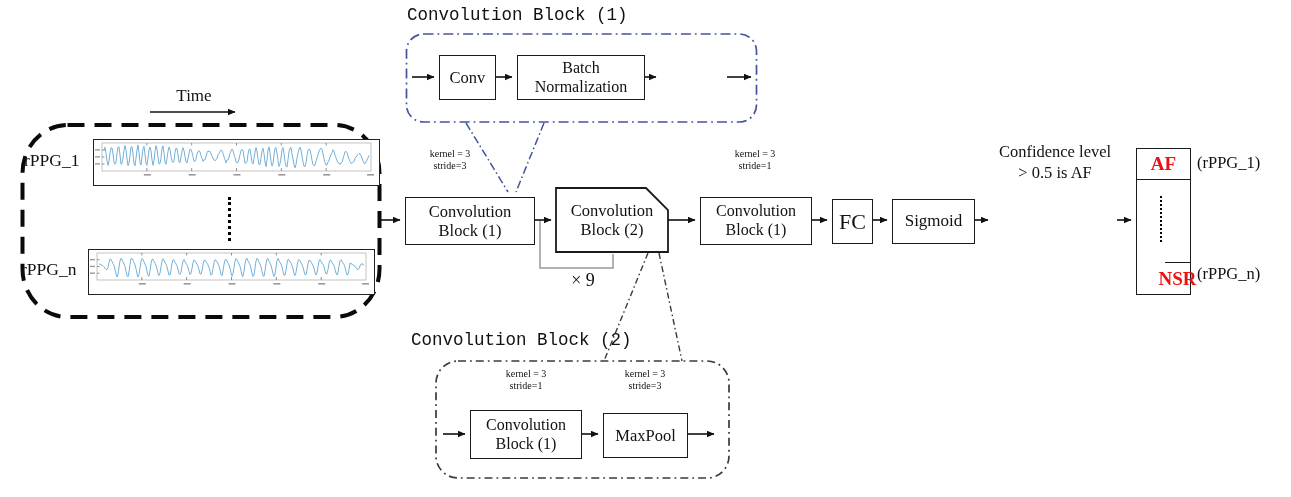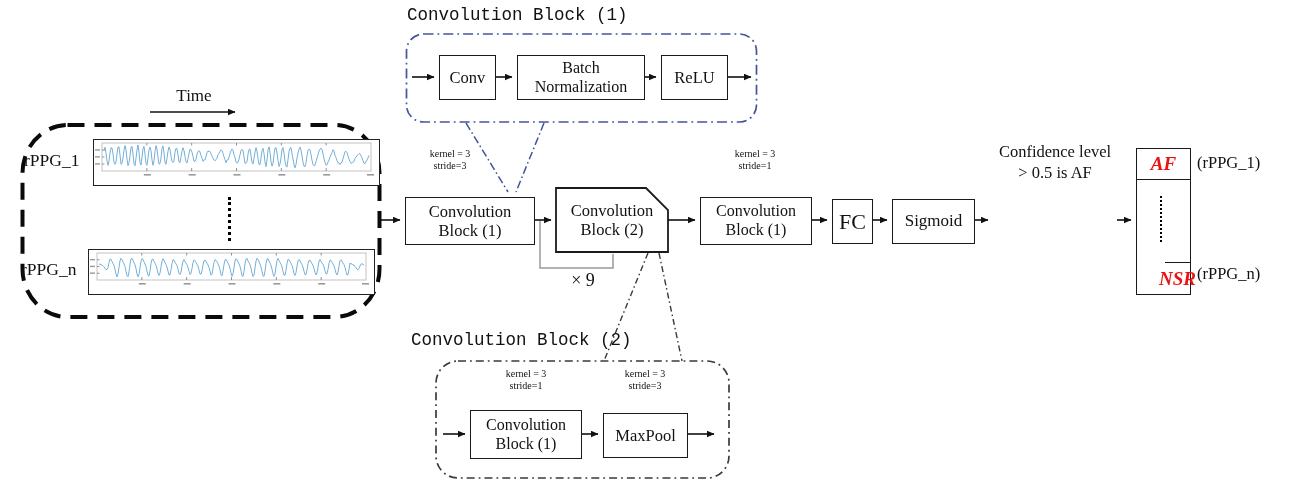--- a/index.html
+++ b/index.html
@@ -14,21 +14,21 @@
        text-align:center;font-size:16.5px;line-height:1.18;}
   .lbl{position:absolute;z-index:2;white-space:nowrap;}
   .ks{position:absolute;z-index:2;text-align:center;font-size:10px;line-height:1.22;}
   .title{position:absolute;z-index:2;font-size:17.5px;white-space:nowrap;font-family:Liberation Mono, monospace;}
   .plot{position:absolute;z-index:2;background:#fff;border:1.8px solid #222;}
   .vdots{position:absolute;z-index:2;width:0;border-left:3.2px dotted #000;}
   .vdots.thin{border-left:2.6px dotted #000;}
   #classification{background:#f5e8c4;border:1.7px solid #2e2a22;border-radius:12px;font-size:17px;}
   #outcol{position:absolute;z-index:2;background:#fff;border:1.8px solid #1a1a1a;
           display:flex;flex-direction:column;}
-  #outcol .cell{display:flex;align-items:center;justify-content:center;position:relative;font-style:italic;}
+  #outcol .cell{display:flex;align-items:center;justify-content:center;position:relative;}
   #outcol .top{height:30px;border-bottom:1.6px solid #1a1a1a;}
   #outcol .mid{flex:1;}
   #outcol .bot{height:31px;border-top:1.6px solid #1a1a1a;margin-left:28px;}
   .result{font-weight:bold;font-size:19px;color:#ee1111;}
   .ref{position:absolute;z-index:2;font-size:16.5px;white-space:nowrap;}
   #time-label{left:150px;top:86px;width:88px;text-align:center;font-size:17px;}
   #rppg1-label{left:24px;top:150px;font-size:17.5px;}
   #rppgn-label{left:21px;top:259px;font-size:17.5px;}
   #plot1{left:93px;top:139px;width:285px;height:45px;}
   #plot2{left:88px;top:249px;width:285px;height:44px;}
@@ -175,23 +175,20 @@
   </div>
 
   <div id="detail1-title" class="title">Convolution Block (1)</div>
   <div id="d1-conv" class="box">
     <span>Conv</span>
   </div>
   <div id="d1-bn" class="box">
     <span>Batch</span>
     <span>Normalization</span>
   </div>
-  <div id="d1-relu" class="box">
-    <span>ReLU</span>
-  </div>
 
   <div id="k1-label" class="ks">
     <div>kernel = 3</div>
     <div>stride=3</div>
   </div>
   <div id="cb1a" class="box">
     <span>Convolution</span>
     <span>Block (1)</span>
   </div>
 

